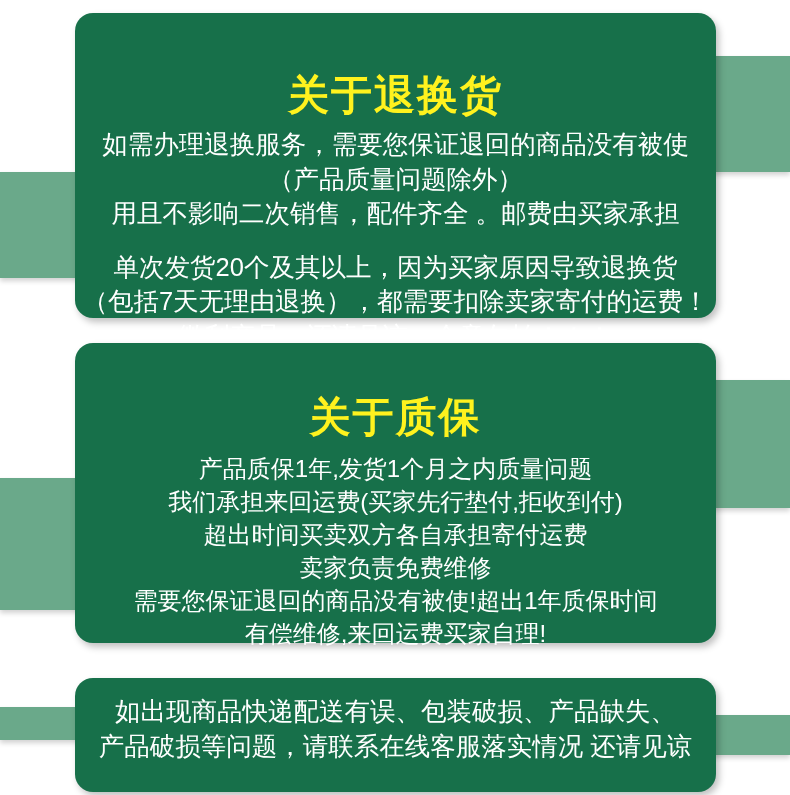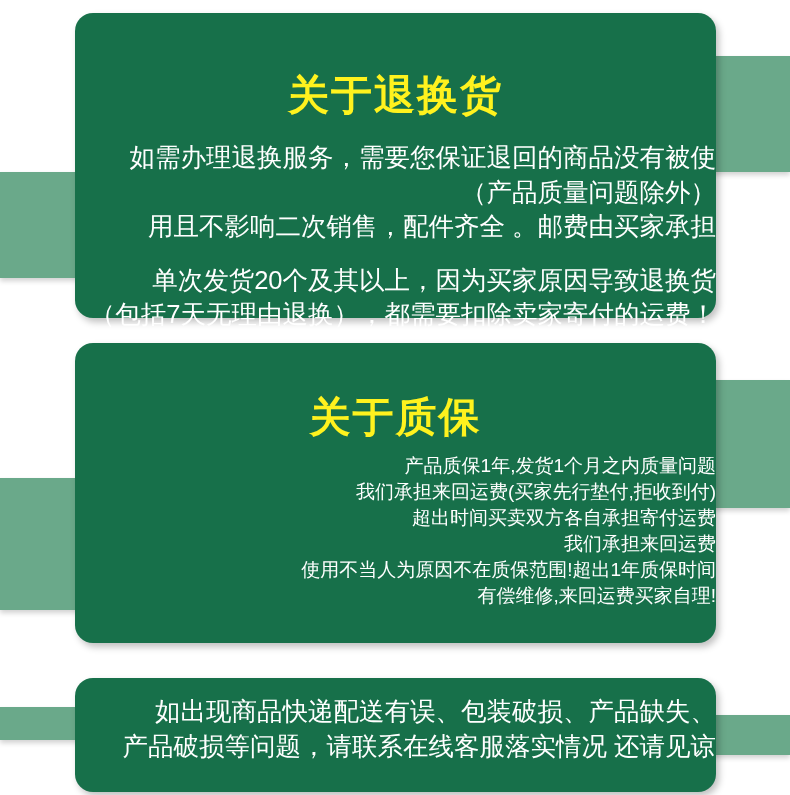--- a/index.html
+++ b/index.html
@@ -51,33 +51,33 @@
     white-space: nowrap;
   }
   .card-body {
     color: #ffffff;
     font-size: 25.5px;
     line-height: 1.34;
     text-align: center;
     width: 100%;
     box-sizing: border-box;
   }
-  .para { margin: 0; padding: 0; text-align: right; }
+  .para { margin: 0; padding: 0; }
   .para + .para { margin-top: 20px; }
   .line { display: block; white-space: nowrap; }
 
   
   #card-1 { top: 13px; height: 305px; padding-top: 26px; }
-  #card-1 .card-title { margin-bottom: 23px; }
+  #card-1 .card-title { margin-bottom: 10px; }
   #card-1 .card-body { font-size: 25.5px; line-height: 1.345; }
 
   
   #card-2 { top: 343px; height: 300px; padding-top: 18px; }
   #card-2 .card-title { margin-bottom: 14px; }
-  #card-2 .card-body { font-size: 19px; line-height: 1.37; }
+  #card-2 .card-body { font-size: 24px; line-height: 1.37; }
 
   
   #card-3 { top: 678px; height: 114px; padding-top: 16px; }
   #card-3 .card-body { font-size: 25.5px; line-height: 1.38; }
 </style>
 </head>
 <body>
 
 <div id="page">
 
@@ -106,22 +106,22 @@
     </div>
   </section>
 
   <section class="card" id="card-2">
     <h2 class="card-title">关于质保</h2>
     <div class="card-body">
       <p class="para">
         <span class="line">产品质保1年,发货1个月之内质量问题</span>
         <span class="line">我们承担来回运费(买家先行垫付,拒收到付)</span>
         <span class="line">超出时间买卖双方各自承担寄付运费</span>
-        <span class="line">我们承担来回运费</span>
-        <span class="line">使用不当人为原因不在质保范围!超出1年质保时间</span>
+        <span class="line">卖家负责免费维修</span>
+        <span class="line">需要您保证退回的商品没有被使!超出1年质保时间</span>
         <span class="line">有偿维修,来回运费买家自理!</span>
       </p>
     </div>
   </section>
 
   <section class="card" id="card-3">
     <div class="card-body">
       <p class="para">
         <span class="line">如出现商品快递配送有误、包装破损、产品缺失、</span>
         <span class="line">产品破损等问题，请联系在线客服落实情况 还请见谅</span>

